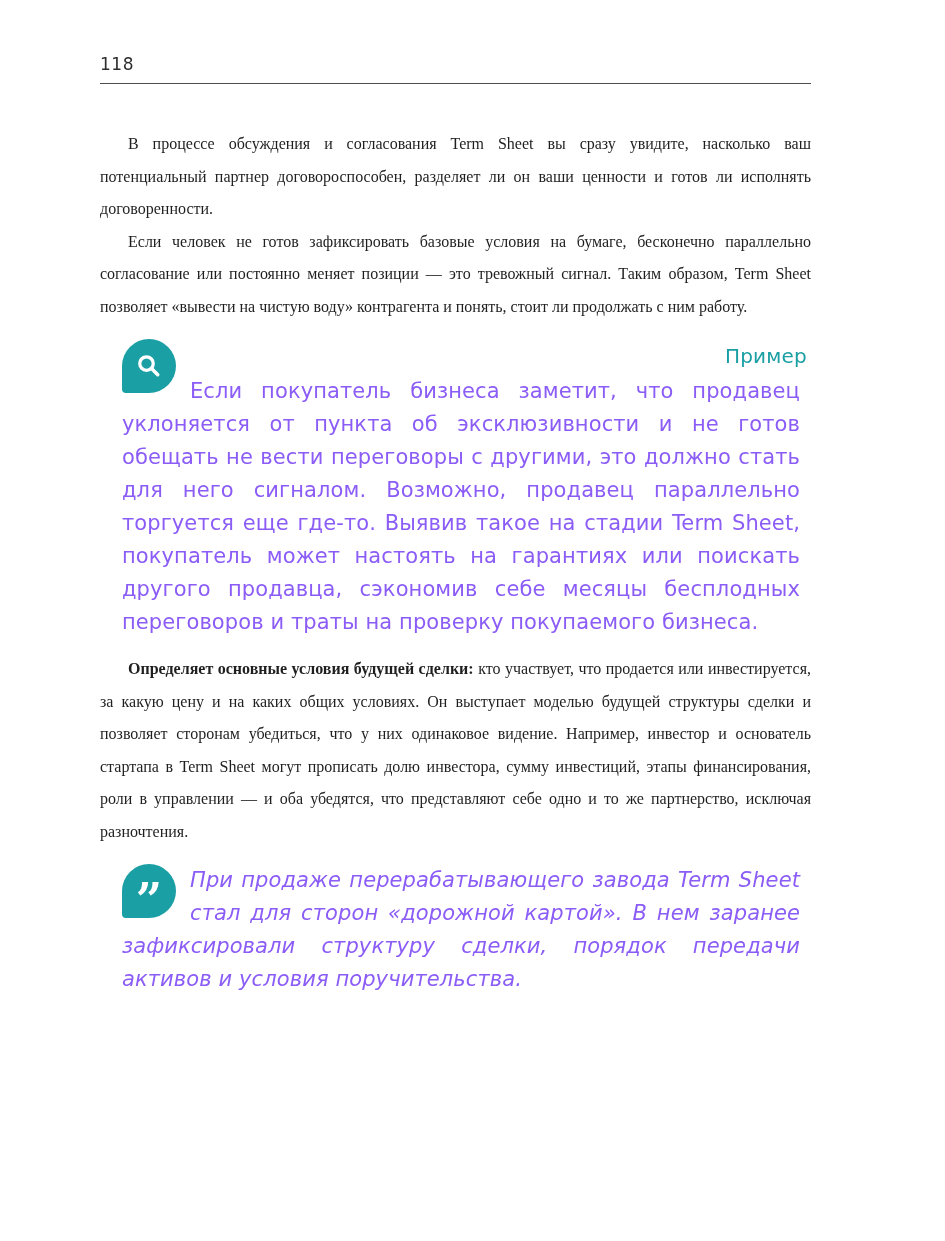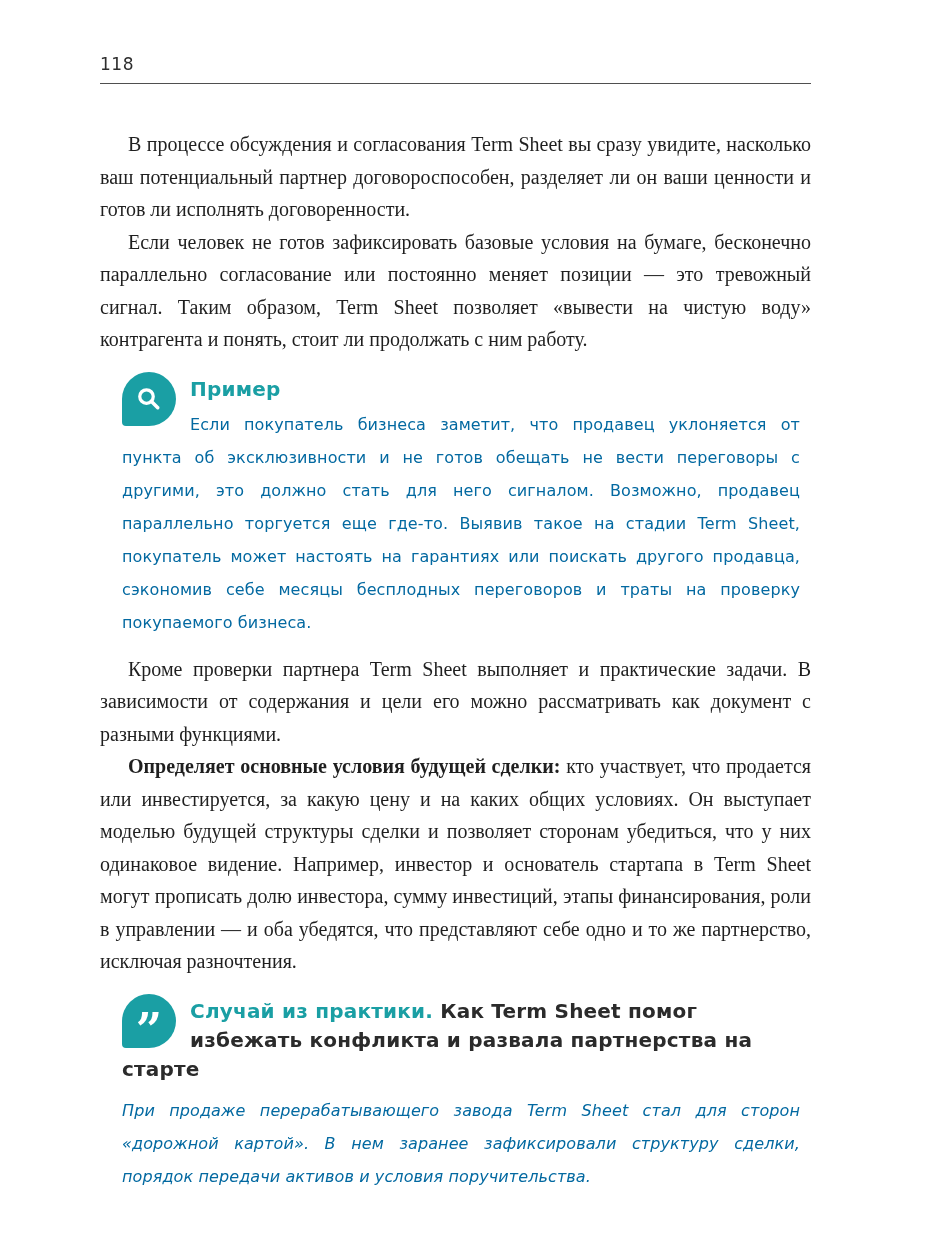--- a/index.html
+++ b/index.html
@@ -18,21 +18,21 @@
     font-size: 17px; line-height: 20px;
     color: #2e2e2e; letter-spacing: 0.5px;
   }
   .rule { border: none; border-top: 1px solid #4f4f4f; margin: 9px 0 0 0; }
 
   main { margin-top: 44px; }
 
   
   .serif {
     font-family: "Liberation Serif", "DejaVu Serif", serif;
-    font-size: 20px; line-height: 32.5px;
+    font-size: 16px; line-height: 32.5px;
     color: #1f1f1f;
     text-align: justify;
     text-indent: 28px;
     margin: 0;
   }
   .serif b { font-weight: bold; margin-top: 32px; }
 
   
   .callout { margin: 16px 4px 14px 22px; overflow: visible; }
   .badge {
@@ -45,31 +45,32 @@
     color: #ffffff;
   }
   .quote-glyph {
     font-family: "DejaVu Serif", serif;
     font-weight: bold;
     font-size: 46px;
     transform: translateY(9px);
   }
   .callout-title {
     font-family: "DejaVu Sans", sans-serif;
-    font-weight: bold;
+    font-weight: normal;
     font-size: 20px; line-height: 29px;
     color: var(--accent);
     padding-top: 3px;
     letter-spacing: 0.2px;
+    text-align: right;
   }
   .callout-title .title-rest { color: #2b2b2b; }
   .callout-body {
     font-family: "DejaVu Sans", sans-serif;
-    font-size: 16px; line-height: 33px;
-    color: #0369a1;
+    font-size: 21px; line-height: 33px;
+    color: #8b5cf6;
     text-align: justify;
     letter-spacing: 0.1px;
     margin: 4px 7px 0 0;
   }
   .case-body { margin-top: 10px; font-style: italic; }
 </style>
 </head>
 <body>
 
 <div class="page" style="--accent:#1A9FA4;">
@@ -88,26 +89,24 @@
       <span class="badge">
         <svg width="30" height="30" viewBox="0 0 24 24" aria-hidden="true">
           <circle cx="10" cy="10" r="5.4" fill="none" stroke="#ffffff" stroke-width="2.6"></circle>
           <line x1="14.2" y1="14.2" x2="19" y2="19" stroke="#ffffff" stroke-width="2.8" stroke-linecap="round"></line>
         </svg>
       </span>
       <div class="callout-title">Пример</div>
       <p class="callout-body">Если покупатель бизнеса заметит, что продавец уклоняется от пункта об эксклюзивности и не готов обещать не вести переговоры с другими, это должно стать для него сигналом. Возможно, продавец параллельно торгуется еще где-то. Выявив такое на стадии Term Sheet, покупатель может настоять на гарантиях или поискать другого продавца, сэкономив себе месяцы бесплодных переговоров и траты на проверку покупаемого бизнеса.</p>
     </section>
 
-    <p class="serif">Кроме проверки партнера Term Sheet выполняет и практические задачи. В зависимости от содержания и цели его можно рассматривать как документ с разными функциями.</p>
 
     <p class="serif"><b>Определяет основные условия будущей сделки:</b><span> кто участвует, что продается или инвестируется, за какую цену и на каких общих условиях. Он выступает моделью будущей структуры сделки и позволяет сторонам убедиться, что у них одинаковое видение. Например, инвестор и основатель стартапа в Term Sheet могут прописать долю инвестора, сумму инвестиций, этапы финансирования, роли в управлении — и оба убедятся, что представляют себе одно и то же партнерство, исключая разночтения.</span></p>
 
     <section class="callout">
       <span class="badge">
         <span class="quote-glyph">”</span>
       </span>
-      <div class="callout-title"><span class="title-accent">Случай из практики.</span><span class="title-rest"> Как Term Sheet помог избежать конфликта и развала партнерства на старте</span></div>
       <p class="callout-body case-body">При продаже перерабатывающего завода Term Sheet стал для сторон «дорожной картой». В нем заранее зафиксировали структуру сделки, порядок передачи активов и условия поручительства.</p>
     </section>
 
   </main>
 </div>
 
 </body></html>

